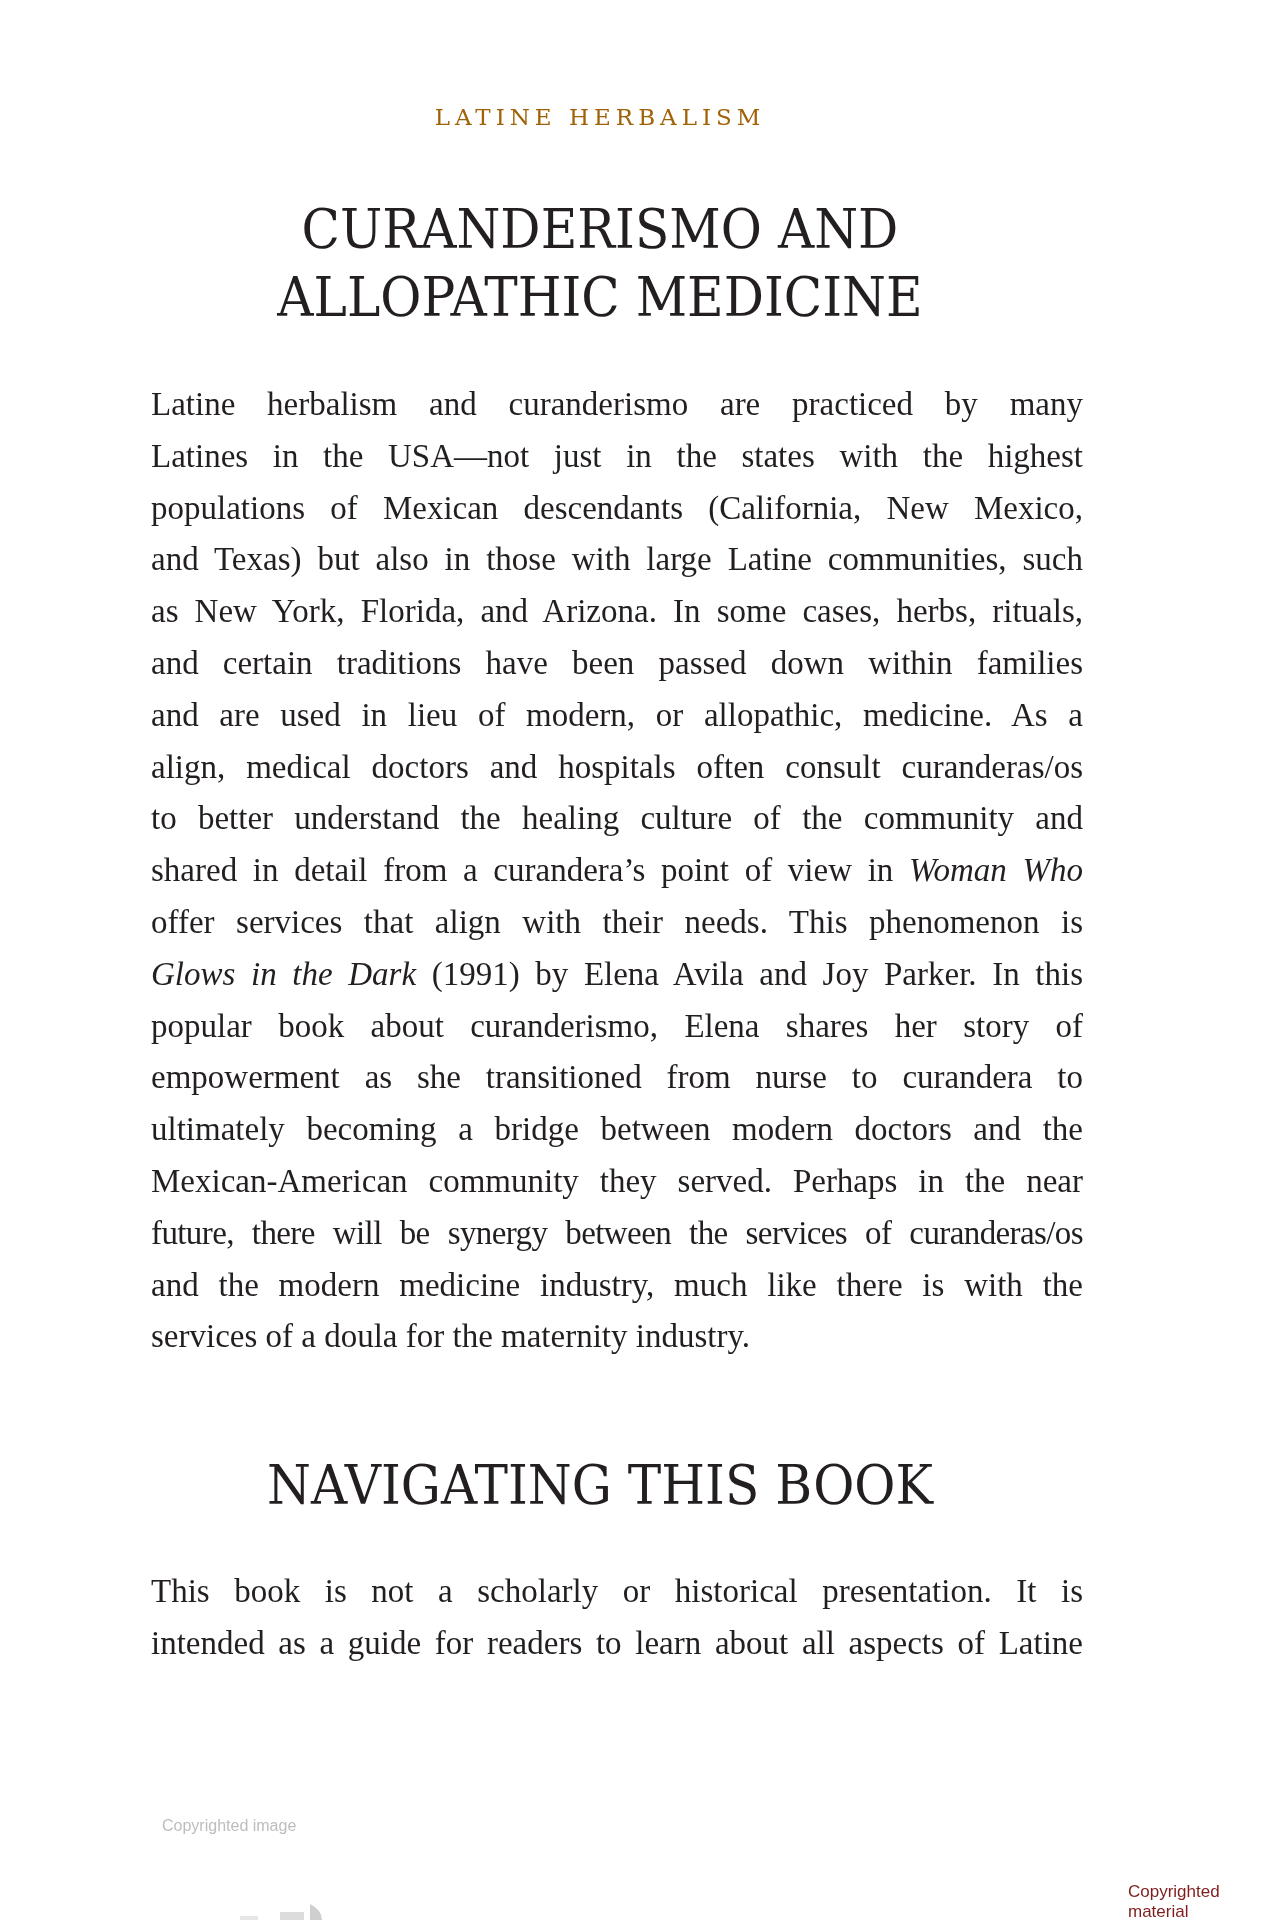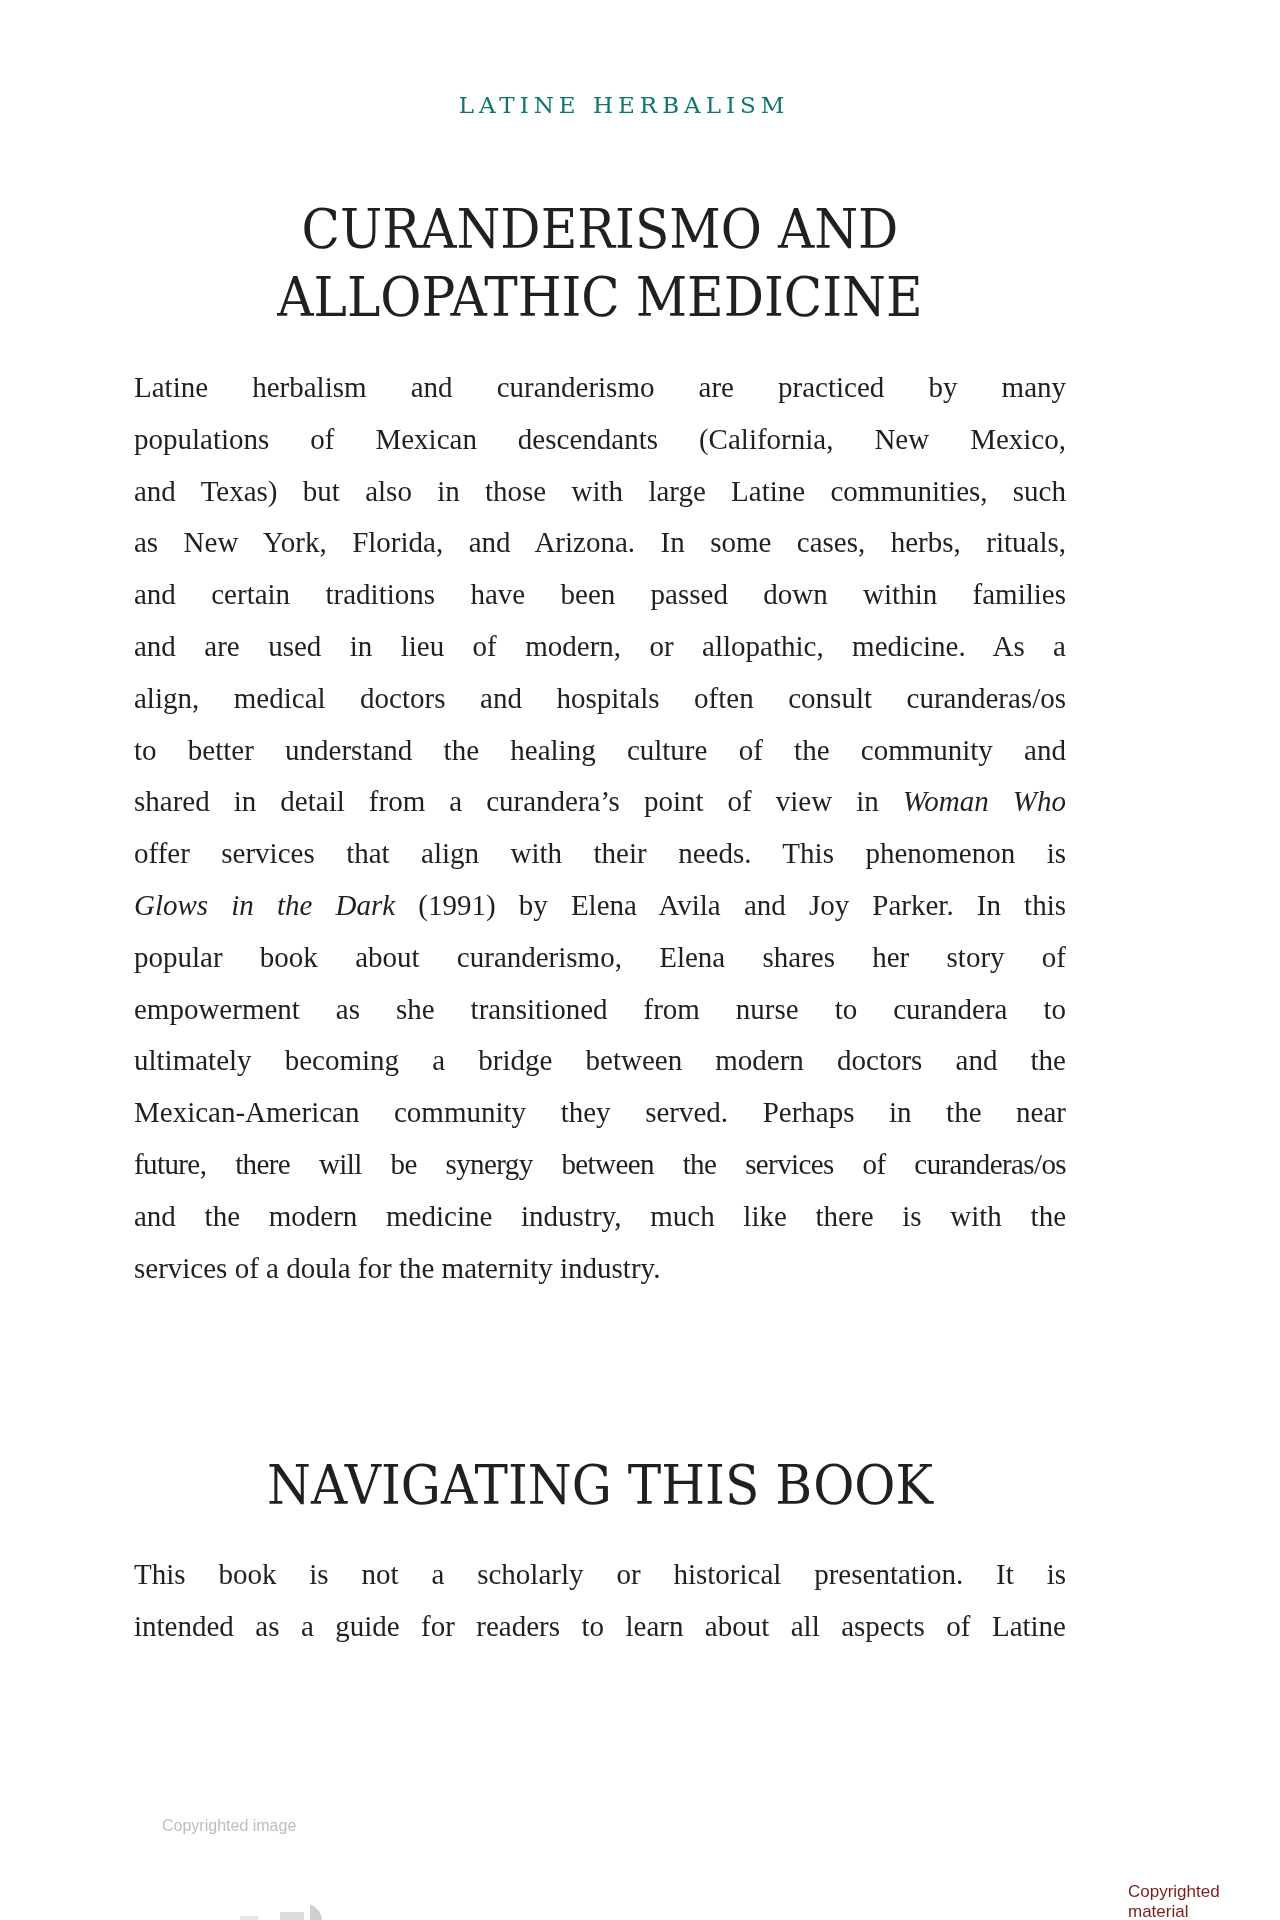--- a/index.html
+++ b/index.html
@@ -9,29 +9,28 @@
     }
     body {
       width: 1280px;
       height: 1920px;
       position: relative;
       overflow: hidden;
       color: #231f20;
     }
     .running-head {
       position: absolute;
-      top: 92px;
+      top: 104px;
       left: 0;
       width: 1200px;
       text-align: center;
       font-family: "DejaVu Serif", serif;
       font-size: 23px;
       letter-spacing: 5px;
-      color: #0f766e;
-      margin-left: 24px;
+      color: #a16207;
     }
     .heading {
       position: absolute;
       left: 0;
       width: 1200px;
       text-align: center;
       font-family: "DejaVu Serif", serif;
       font-weight: normal;
       color: #231f20;
       margin: 0;
@@ -49,26 +48,26 @@
       font-size: 54px;
       line-height: 68px;
       transform: scaleX(0.93);
       transform-origin: 600px 0;
     }
     .body-text {
       position: absolute;
       left: 134px;
       width: 932px;
       font-family: "Liberation Serif", serif;
-      font-size: 29px;
+      font-size: 33px;
       line-height: 51.8px;
       text-align: justify;
       text-align-last: left;
       color: #231f20;
-      margin: 0;
+      margin: 17px;
     }
     .para1 { top: 362px; }
     .para2 { top: 1549px; }
     .line {
       display: block;
       text-align: justify;
       text-align-last: justify;
       white-space: nowrap;
     }
     .line.last {
@@ -104,20 +103,21 @@
 
 <div class="running-head">LATINE HERBALISM</div>
 
 <h1 class="heading h1">
   <span>CURANDERISMO AND</span><br>
   <span>ALLOPATHIC MEDICINE</span>
 </h1>
 
 <div class="body-text para1">
   <span class="line">Latine herbalism and curanderismo are practiced by many</span>
+  <span class="line">Latines in the USA—not just in the states with the highest</span>
   <span class="line">populations of Mexican descendants (California, New Mexico,</span>
   <span class="line">and Texas) but also in those with large Latine communities, such</span>
   <span class="line">as New York, Florida, and Arizona. In some cases, herbs, rituals,</span>
   <span class="line">and certain traditions have been passed down within families</span>
   <span class="line">and are used in lieu of modern, or allopathic, medicine. As a</span>
   <span class="line">align, medical doctors and hospitals often consult curanderas/os</span>
   <span class="line">to better understand the healing culture of the community and</span>
   <span class="line"><span>shared in detail from a curandera’s point of view in</span> <em>Woman Who</em></span>
   <span class="line">offer services that align with their needs. This phenomenon is</span>
   <span class="line"><em>Glows in the Dark</em><span> (1991) by Elena Avila and Joy Parker. In this</span></span>

